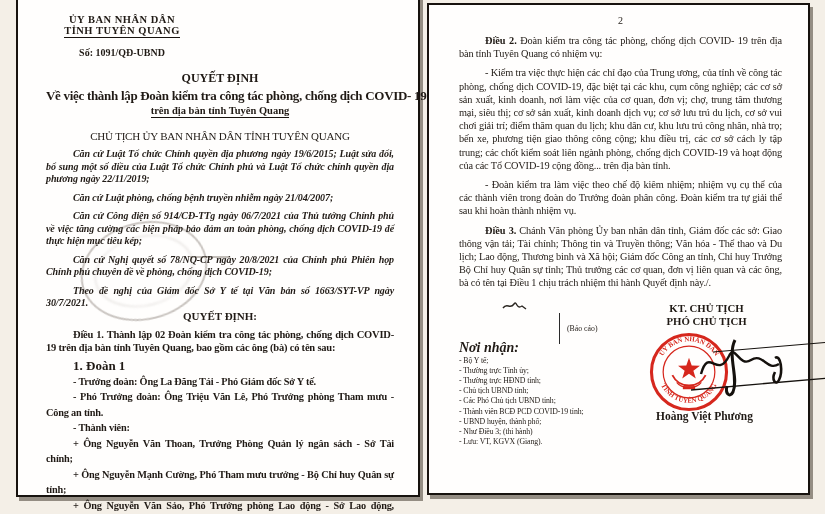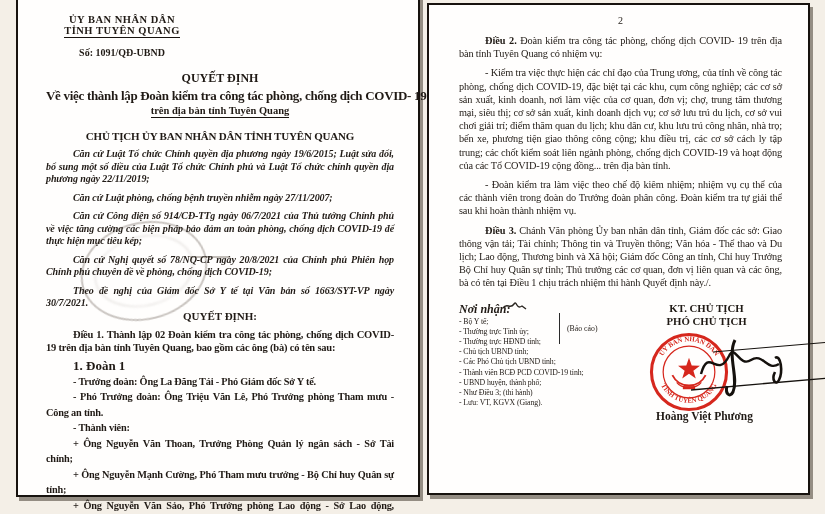--- a/index.html
+++ b/index.html
@@ -30,21 +30,21 @@
   .motto1 { font-weight:bold; font-size:10px; letter-spacing:-0.2px; white-space:nowrap; }
   .motto2 { font-weight:bold; font-size:10.5px; margin-top:1px; }
   .motto2 span { border-bottom:1.5px solid #17120e; padding-bottom:1px; }
   .date-line { font-style:italic; font-weight:bold; font-size:10px; margin-top:12px; }
 
   .doc-title { text-align:center; font-weight:bold; font-size:12px; margin-top:13px; }
   .doc-sub { text-align:center; font-weight:bold; font-size:13px; letter-spacing:-0.3px; white-space:nowrap; margin-top:2px; }
   .doc-sub2 { text-align:center; font-weight:bold; font-size:10.5px; margin-top:1px; }
   .doc-sub2 span { border-bottom:1.5px solid #17120e; padding-bottom:1px; }
 
-  .authority { text-align:center; font-weight:bold; font-size:11px; margin-top:14px; letter-spacing:-0.2px; }
+  .authority { text-align:center; font-weight:normal; font-size:11px; margin-top:14px; letter-spacing:-0.2px; }
 
   .recital { font-style:italic; font-weight:bold; font-size:10px; line-height:12.5px;
              text-align:justify; text-indent:27px; margin-top:6px; letter-spacing:-0.1px; }
 
   .decision-head { text-align:center; font-weight:bold; font-size:11px; margin-top:0; }
 
   .art { font-size:10.5px; line-height:13px; text-align:justify; text-indent:27px; margin-top:6px; font-weight:bold; letter-spacing:-0.2px; }
   .grp-head { font-weight:bold; font-size:13px; text-indent:27px; margin-top:4px; }
   .member { font-weight:bold; font-size:10.3px; line-height:15.5px; text-align:justify; text-indent:27px; letter-spacing:-0.2px; }
 
@@ -61,21 +61,21 @@
   .bleed-dash { position:absolute; left:172px; top:258px; width:40px; height:2px;
     background:rgba(120,110,100,.45); filter:blur(.4px); z-index:-1; }
 
   
   .pg-num { text-align:center; font-size:10px; margin-bottom:8px; }
   .p2 { font-size:10.3px; line-height:13.2px; text-align:justify; text-indent:26px; margin-top:6px; letter-spacing:-0.15px; }
   .p2 b { letter-spacing:0; }
 
   .footer-row { display:flex; margin-top:12px; }
   .recip-col { width:172px; position:relative; }
-  .recip-head { font-weight:bold; font-style:italic; font-size:12px; }
+  .recip-head { font-weight:bold; font-style:italic; font-size:14px;margin-top:38px; }
   .recip-item { font-size:7.8px; line-height:10.2px; letter-spacing:-0.1px; white-space:nowrap; }
   .report-note { position:absolute; left:100px; top:11px; height:31px;
     border-left:1px solid #2a2a2a; padding-left:7px; font-size:7.8px;
     display:flex; align-items:center; }
   .recip-scribble { position:absolute; left:42px; top:-3px; }
 
   .sign-col { flex:1; position:relative; text-align:center; }
   .sign-title1 { font-weight:bold; font-size:10.8px; }
   .sign-title2 { font-weight:bold; font-size:10.8px; margin-top:1px; }
   .seal-wrap { position:absolute; left:18px; top:30px; }
@@ -98,21 +98,21 @@
     </div>
   </div>
 
   <div class="doc-title">QUYẾT ĐỊNH</div>
   <div class="doc-sub">Về việc thành lập Đoàn kiểm tra công tác phòng, chống dịch COVID- 19</div>
   <div class="doc-sub2"><span>trên địa bàn tỉnh Tuyên Quang</span></div>
 
   <div class="authority">CHỦ TỊCH ỦY BAN NHÂN DÂN TỈNH TUYÊN QUANG</div>
 
   <div class="recital">Căn cứ Luật Tổ chức Chính quyền địa phương ngày 19/6/2015; Luật sửa đổi, bổ sung một số điều của Luật Tổ chức Chính phủ và Luật Tổ chức chính quyền địa phương ngày 22/11/2019;</div>
-  <div class="recital">Căn cứ Luật phòng, chống bệnh truyền nhiễm ngày 27/11/2007;</div>
+  <div class="recital">Căn cứ Luật phòng, chống bệnh truyền nhiễm ngày 21/04/2007;</div>
   <div class="recital">Căn cứ Công điện số 914/CĐ-TTg ngày 06/7/2021 của Thủ tướng Chính phủ về việc tăng cường các biện pháp bảo đảm an toàn phòng, chống dịch COVID-19 để thực hiện mục tiêu kép;</div>
   <div class="recital">Căn cứ Nghị quyết số 78/NQ-CP ngày 20/8/2021 của Chính phủ Phiên họp Chính phủ chuyên đề về phòng, chống dịch COVID-19;</div>
   <div class="recital">Theo đề nghị của Giám đốc Sở Y tế tại Văn bản số 1663/SYT-VP ngày 30/7/2021.</div>
 
   <div class="decision-head">QUYẾT ĐỊNH:</div>
 
   <div class="art"><b>Điều 1.</b><span> Thành lập 02 Đoàn kiểm tra công tác phòng, chống dịch COVID-19 trên địa bàn tỉnh Tuyên Quang, bao gồm các ông (bà) có tên sau:</span></div>
 
   <div class="grp-head">1. Đoàn 1</div>
   <div class="member">- Trưởng đoàn: Ông La Đăng Tái - Phó Giám đốc Sở Y tế.</div>

